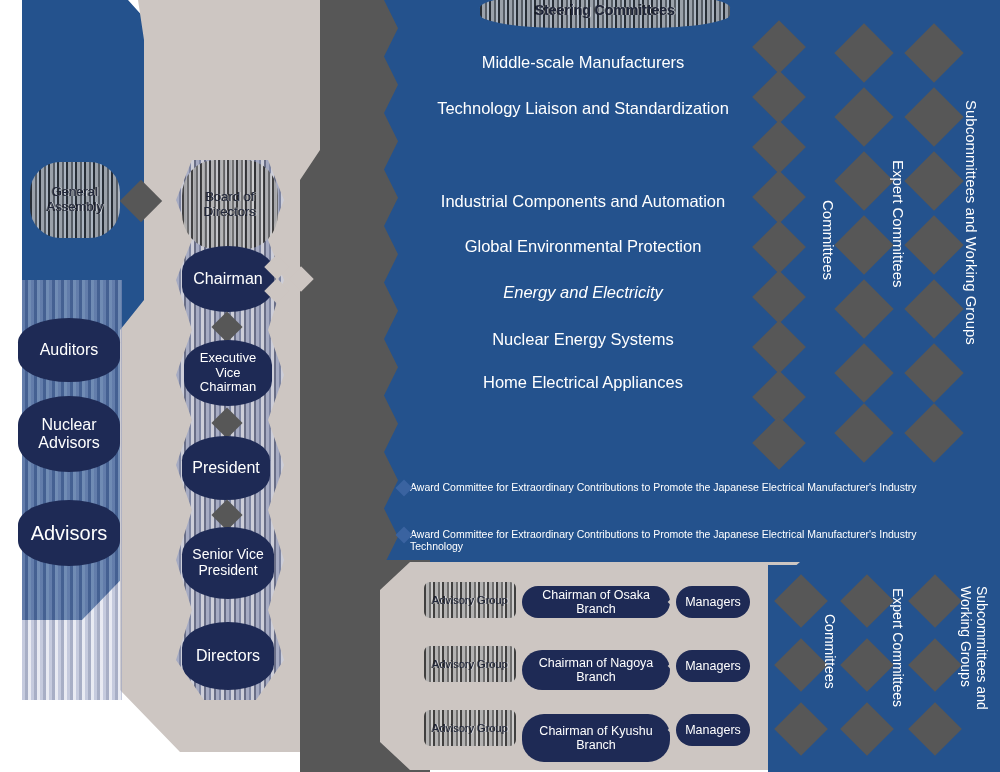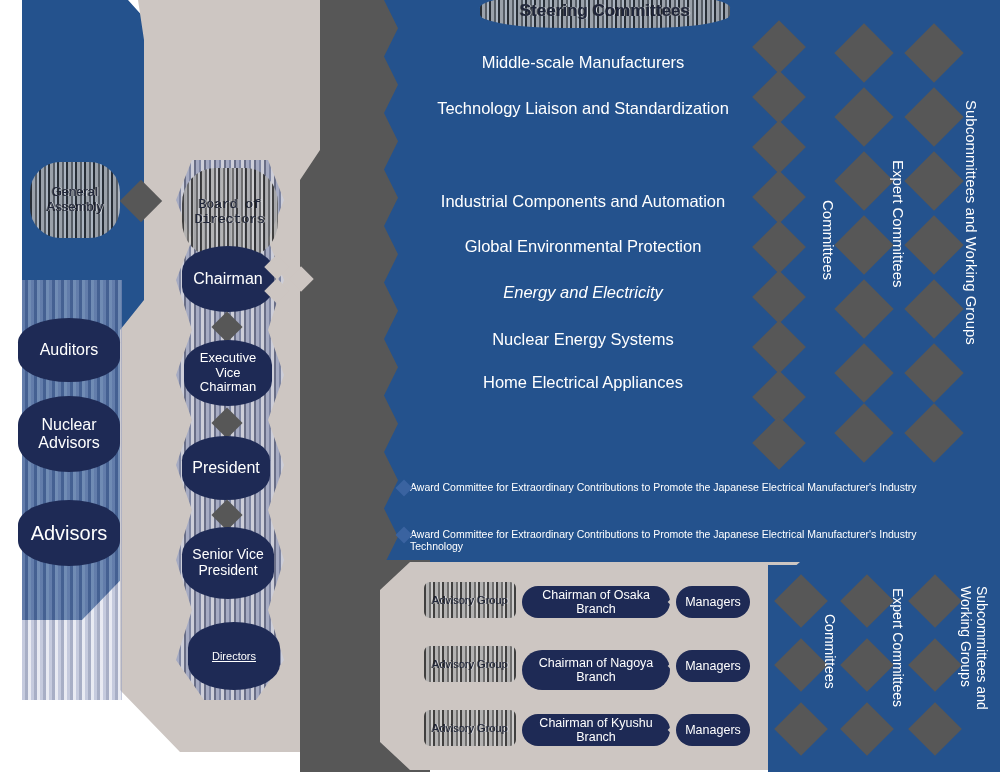--- a/index.html
+++ b/index.html
@@ -194,29 +194,29 @@
   <div class="panel" id="committee-panel"></div>
   <div class="panel" id="branch-grey"></div>
   <div class="panel" id="branch-beige"></div>
   <div class="panel" id="bottom-blue"></div>
 
   <div id="left-stripes"></div>
   <div id="center-stripes"></div>
 
   <div id="steering" class="glitchy">
     <div class="gbg"></div>
-    <div class="gtxt" style="font-size:17px;font-weight:600;">Steering Committees</div>
+    <div class="gtxt" style="font-size:14px;font-weight:600;">Steering Committees</div>
   </div>
 
   <div class="glitchy" style="left:30px;top:162px;width:90px;height:76px;">
     <div class="gbg"></div>
     <div class="gtxt" style="font-size:13px;">General Assembly</div>
   </div>
 
-  <div class="glitchy" style="left:182px;top:168px;width:96px;height:89px;font-family:Liberation Mono, monospace;">
+  <div class="glitchy" style="left:182px;top:160px;width:96px;height:89px;">
     <div class="gbg"></div>
     <div class="gtxt" style="font-size:13px;">Board of Directors</div>
   </div>
 
   <div class="dia" style="left:126px;top:186px;width:30px;height:30px;"></div>
 
   <div class="node" style="left:18px;top:318px;width:102px;height:64px;font-size:16px;">
     <span>Auditors</span>
   </div>
   <div class="node" style="left:18px;top:396px;width:102px;height:76px;font-size:16px;">
@@ -238,21 +238,21 @@
 
   <div class="node" style="left:182px;top:436px;width:88px;height:64px;font-size:16px;">
     <span>President</span>
   </div>
   <div class="dia" style="left:216px;top:504px;width:22px;height:22px;"></div>
 
   <div class="node" style="left:182px;top:527px;width:92px;height:72px;font-size:14px;">
     <span>Senior Vice President</span>
   </div>
 
-  <div class="node" style="left:188px;top:622px;width:92px;height:68px;font-size:11px;text-decoration:underline;">
+  <div class="node" style="left:182px;top:622px;width:92px;height:68px;font-size:16px;">
     <span>Directors</span>
   </div>
 
   <div class="dia beige" style="left:268px;top:258px;width:18px;height:18px;"></div>
   <div class="dia beige" style="left:268px;top:282px;width:18px;height:18px;"></div>
   <div class="dia beige" style="left:292px;top:270px;width:18px;height:18px;"></div>
 
   <div class="committee-item" style="top:53px;">Middle-scale Manufacturers</div>
   <div class="committee-item" style="top:99px;">Technology Liaison and Standardization</div>
   <div class="committee-item" style="top:192px;">Industrial Components and Automation</div>
@@ -324,21 +324,21 @@
   </div>
   <div class="dia beige" style="left:671px;top:658px;width:16px;height:16px;"></div>
   <div class="node pill" style="left:676px;top:650px;width:74px;height:32px;font-size:12.5px;">
     <span>Managers</span>
   </div>
 
   <div class="glitchy" style="left:424px;top:710px;width:92px;height:36px;">
     <div class="gbg" style="border-radius:6px;"></div>
     <div class="gtxt" style="font-size:11px;">Advisory Group</div>
   </div>
-  <div class="node pill" style="left:522px;top:714px;width:148px;height:32px;font-size:12.5px;">
+  <div class="node pill" style="left:522px;top:714px;width:148px;height:48px;font-size:12.5px;">
     <span>Chairman of Kyushu Branch</span>
   </div>
   <div class="dia beige" style="left:671px;top:722px;width:16px;height:16px;"></div>
   <div class="node pill" style="left:676px;top:714px;width:74px;height:32px;font-size:12.5px;">
     <span>Managers</span>
   </div>
 
   <div class="dia-col">
     <div class="dia" style="left:782px;top:582px;width:38px;height:38px;"></div>
     <div class="dia" style="left:782px;top:646px;width:38px;height:38px;"></div>

